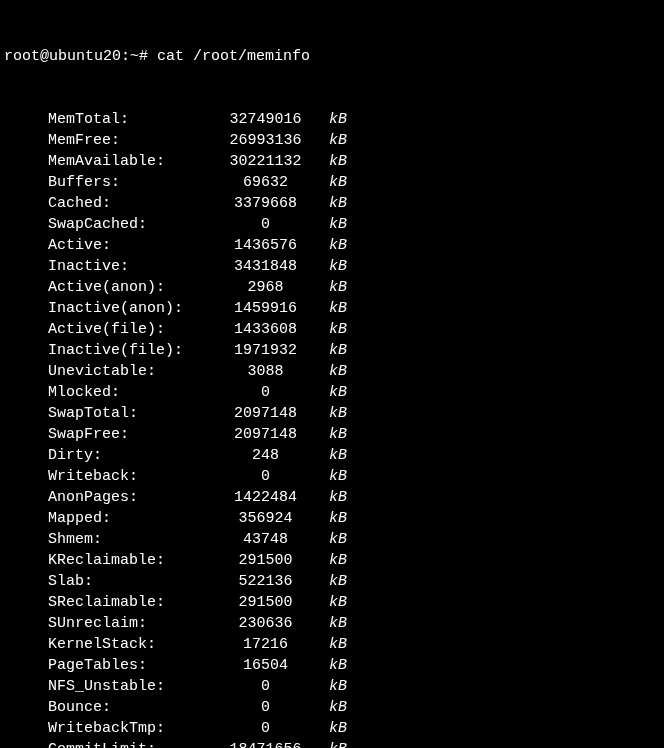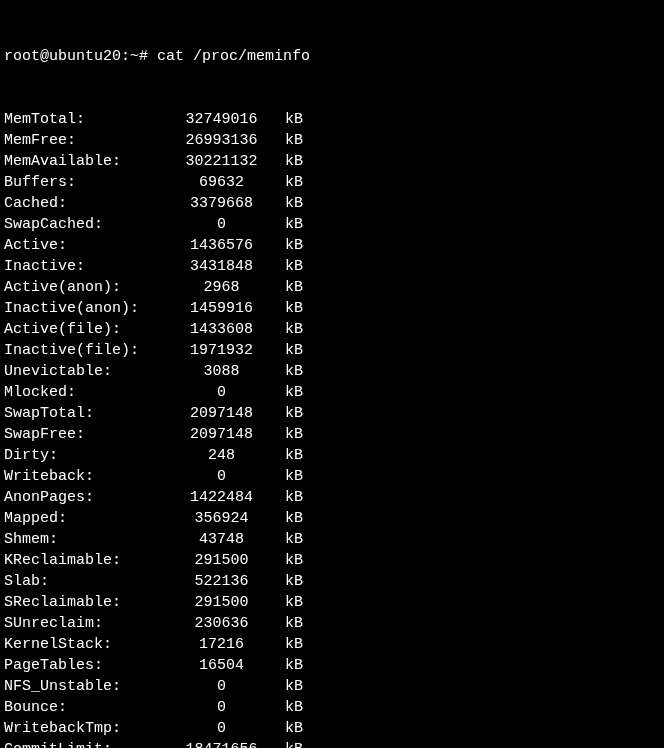--- a/index.html
+++ b/index.html
@@ -26,36 +26,38 @@
       align-items: center;
     }
     .prompt {
       color: #ffffff;
     }
     .command {
       color: #ffffff;
     }
     .row {
       display: flex;
+      margin-left: 44px;
     }
     .label {
       width: 160px;
       display: inline-block;
     }
     .value {
       width: 115px;
       text-align: center;
       display: inline-block;
     }
     .unit {
       display: inline-block;
       padding-left: 6px;
+      font-style: italic;
     }
   </style>
 </head>
 <body>
 
 <div class="terminal">
   <div class="prompt-line">
-    <span class="prompt">root@ubuntu20:~# </span><span class="command">cat /proc/meminfo</span>
+    <span class="prompt">root@ubuntu20:~# </span><span class="command">cat /root/meminfo</span>
   </div>
   <div id="rows-container"><div class="row"><span class="label">MemTotal:</span><span class="value">32749016</span><span class="unit">kB</span></div><div class="row"><span class="label">MemFree:</span><span class="value">26993136</span><span class="unit">kB</span></div><div class="row"><span class="label">MemAvailable:</span><span class="value">30221132</span><span class="unit">kB</span></div><div class="row"><span class="label">Buffers:</span><span class="value">69632</span><span class="unit">kB</span></div><div class="row"><span class="label">Cached:</span><span class="value">3379668</span><span class="unit">kB</span></div><div class="row"><span class="label">SwapCached:</span><span class="value">0</span><span class="unit">kB</span></div><div class="row"><span class="label">Active:</span><span class="value">1436576</span><span class="unit">kB</span></div><div class="row"><span class="label">Inactive:</span><span class="value">3431848</span><span class="unit">kB</span></div><div class="row"><span class="label">Active(anon):</span><span class="value">2968</span><span class="unit">kB</span></div><div class="row"><span class="label">Inactive(anon):</span><span class="value">1459916</span><span class="unit">kB</span></div><div class="row"><span class="label">Active(file):</span><span class="value">1433608</span><span class="unit">kB</span></div><div class="row"><span class="label">Inactive(file):</span><span class="value">1971932</span><span class="unit">kB</span></div><div class="row"><span class="label">Unevictable:</span><span class="value">3088</span><span class="unit">kB</span></div><div class="row"><span class="label">Mlocked:</span><span class="value">0</span><span class="unit">kB</span></div><div class="row"><span class="label">SwapTotal:</span><span class="value">2097148</span><span class="unit">kB</span></div><div class="row"><span class="label">SwapFree:</span><span class="value">2097148</span><span class="unit">kB</span></div><div class="row"><span class="label">Dirty:</span><span class="value">248</span><span class="unit">kB</span></div><div class="row"><span class="label">Writeback:</span><span class="value">0</span><span class="unit">kB</span></div><div class="row"><span class="label">AnonPages:</span><span class="value">1422484</span><span class="unit">kB</span></div><div class="row"><span class="label">Mapped:</span><span class="value">356924</span><span class="unit">kB</span></div><div class="row"><span class="label">Shmem:</span><span class="value">43748</span><span class="unit">kB</span></div><div class="row"><span class="label">KReclaimable:</span><span class="value">291500</span><span class="unit">kB</span></div><div class="row"><span class="label">Slab:</span><span class="value">522136</span><span class="unit">kB</span></div><div class="row"><span class="label">SReclaimable:</span><span class="value">291500</span><span class="unit">kB</span></div><div class="row"><span class="label">SUnreclaim:</span><span class="value">230636</span><span class="unit">kB</span></div><div class="row"><span class="label">KernelStack:</span><span class="value">17216</span><span class="unit">kB</span></div><div class="row"><span class="label">PageTables:</span><span class="value">16504</span><span class="unit">kB</span></div><div class="row"><span class="label">NFS_Unstable:</span><span class="value">0</span><span class="unit">kB</span></div><div class="row"><span class="label">Bounce:</span><span class="value">0</span><span class="unit">kB</span></div><div class="row"><span class="label">WritebackTmp:</span><span class="value">0</span><span class="unit">kB</span></div><div class="row"><span class="label">CommitLimit:</span><span class="value">18471656</span><span class="unit">kB</span></div></div>
 </div>
 
 </body></html>

